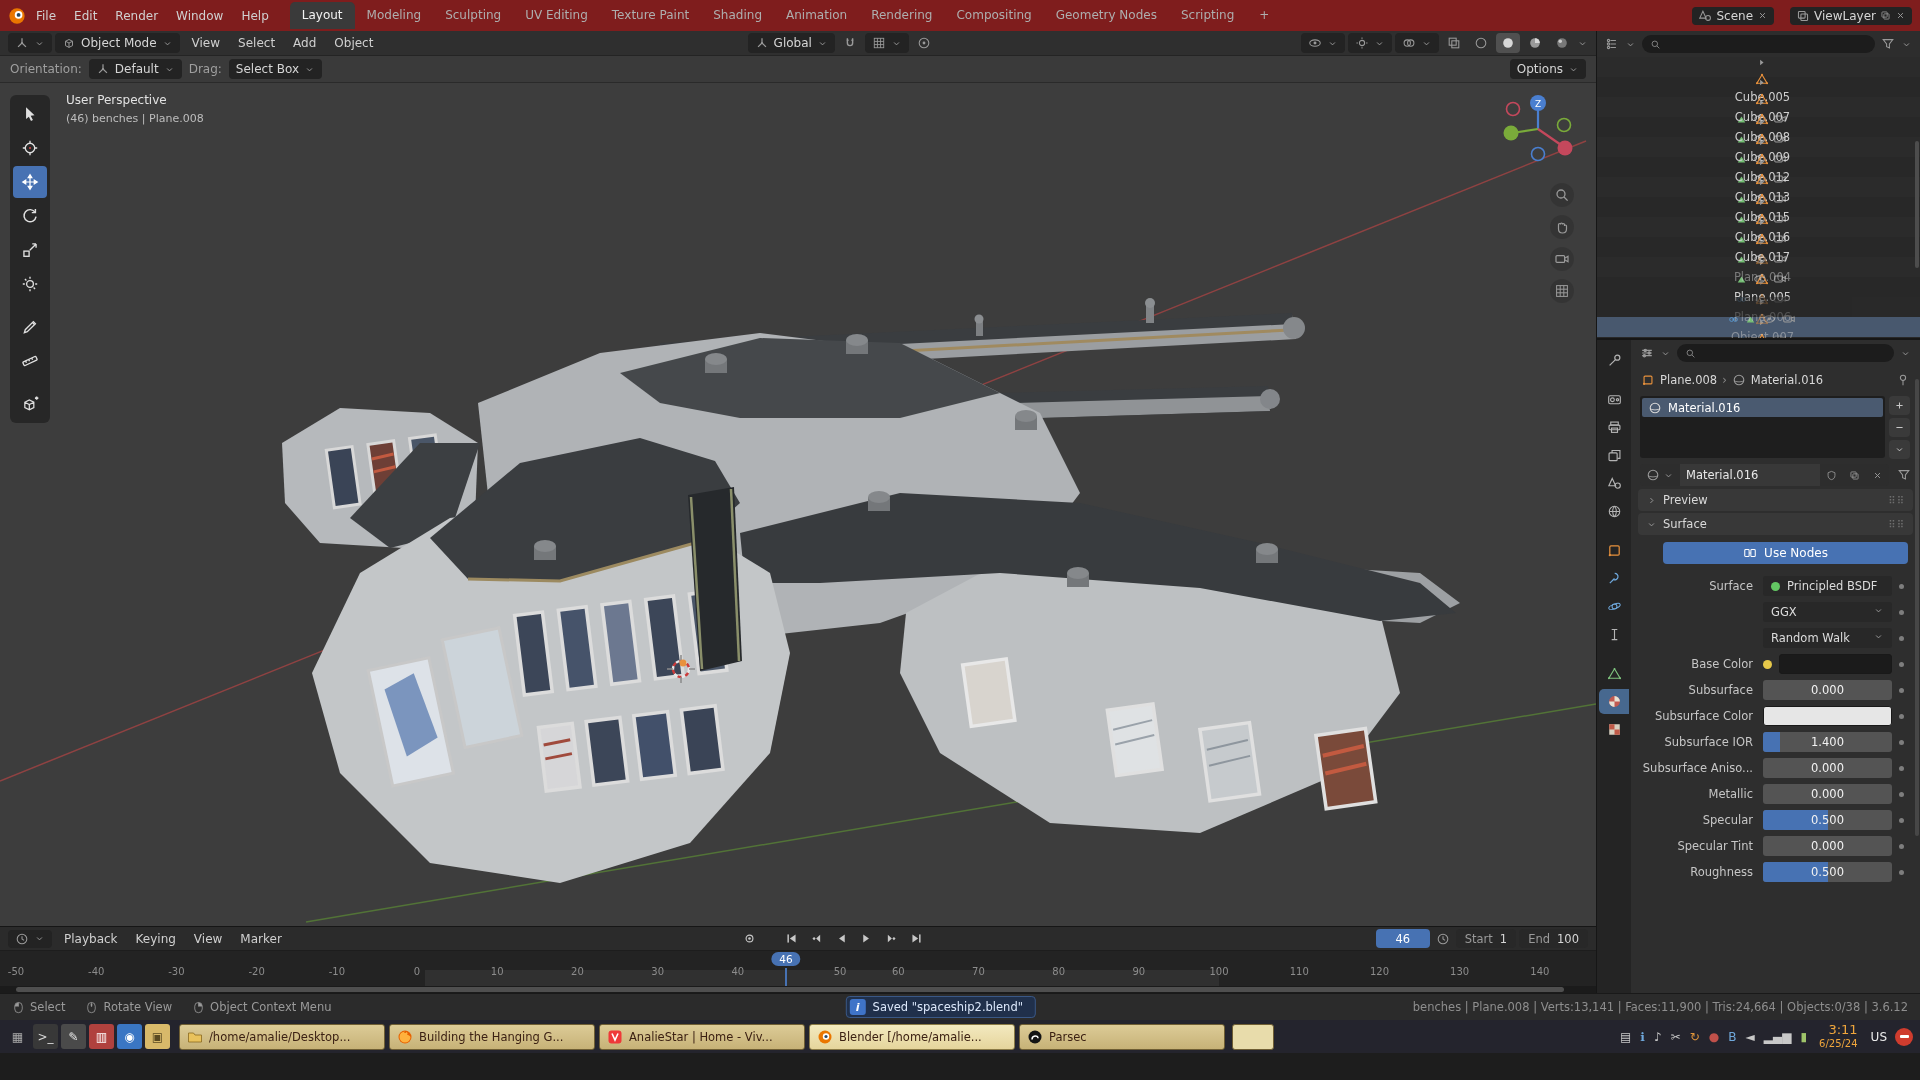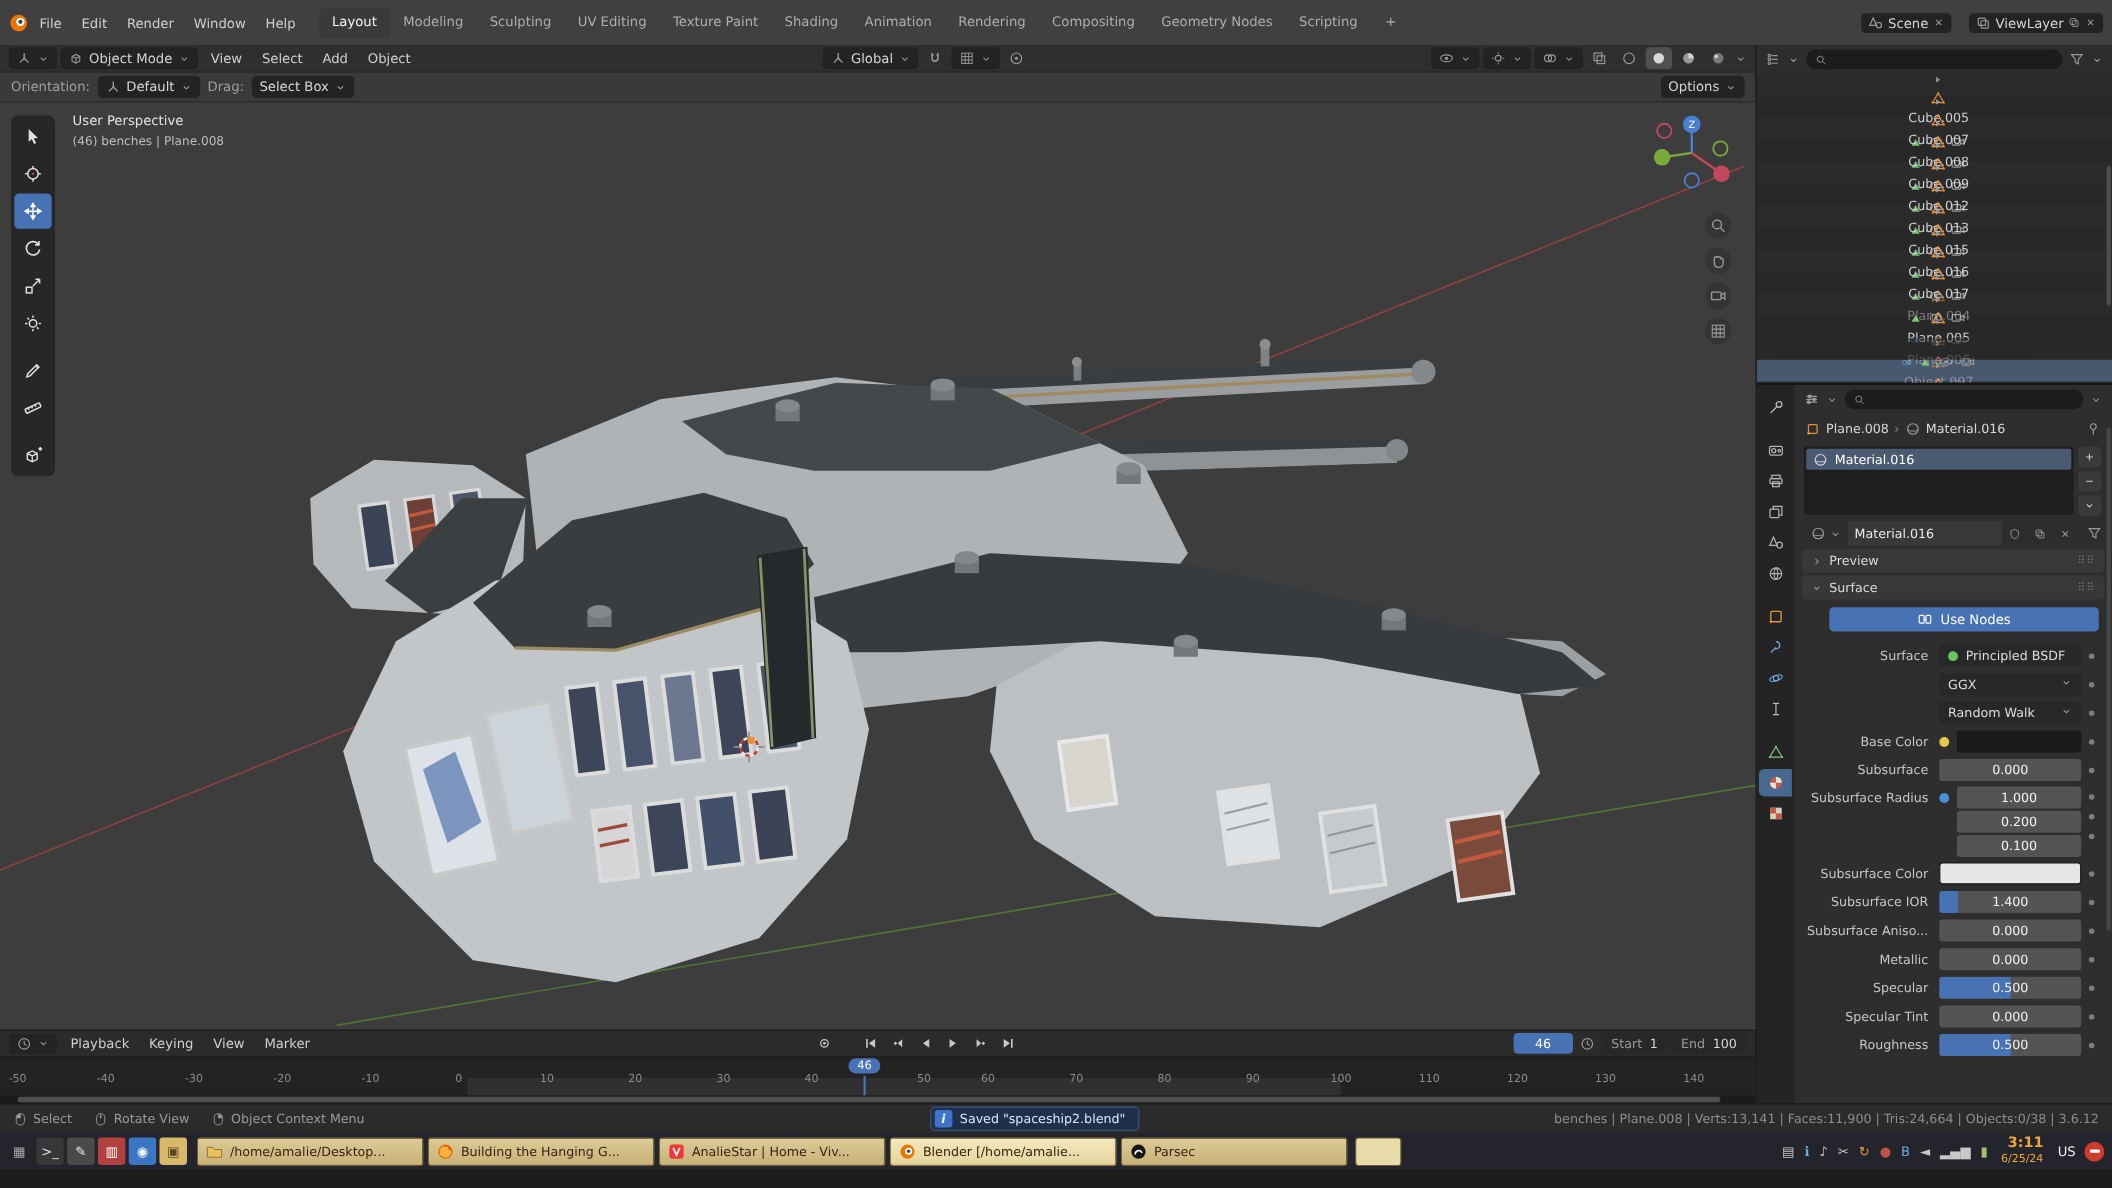--- a/index.html
+++ b/index.html
@@ -13,21 +13,21 @@
   .spacer{flex:1;}
 
   
   #titlebar{height:27px;background:linear-gradient(#96482f,#7c3522);display:flex;align-items:center;
             padding:0 8px;position:relative;}
   #tb-title{position:absolute;left:0;right:0;text-align:center;color:#ffd9bf;font-size:12.5px;}
   .tb-circle{width:18px;height:18px;border-radius:50%;background:#5e2617;color:#e4b49c;display:flex;
              align-items:center;justify-content:center;font-size:10px;margin-left:7px;z-index:2;line-height:1;}
 
   
-  #menubar{height:41px;background:#404040;display:flex;align-items:center;padding:0 8px;gap:1px;}
+  #menubar{height:31px;background:#7f1d1d;display:flex;align-items:center;padding:0 8px;gap:1px;}
   .menu-item{padding:4px 9px;border-radius:4px;color:#d0d0d0;white-space:nowrap;}
   .tab{padding:6px 12px 7px;border-radius:5px 5px 0 0;color:#aeaeae;white-space:nowrap;font-size:12px;}
   .tab.active{background:#3a3a3a;color:#f2f2f2;}
   .hgroup{display:flex;align-items:center;gap:4px;padding:2px 6px;background:#232323;border-radius:4px;}
 
   
   #row1{height:25px;background:#2f2f2f;border-bottom:1px solid #242424;display:flex;align-items:center;
         gap:3px;padding:0 8px;}
   #row2{height:27px;background:#3a3a3a;border-bottom:1px solid #2a2a2a;display:flex;align-items:center;
         gap:7px;padding:0 10px;}
@@ -169,21 +169,21 @@
   .twin{width:206px;height:26px;background:linear-gradient(#dccb97,#c7b277);border:1px solid #6f5e33;
         border-radius:3px;display:flex;align-items:center;gap:6px;padding:0 7px;color:#3c2113;
         font-size:11.5px;overflow:hidden;white-space:nowrap;}
   .twin.active{background:linear-gradient(#f3e9c0,#e5d59c);border-color:#8a7a45;}
   .twin .ticon{width:16px;height:16px;flex:none;}
   .twin .tt{overflow:hidden;text-overflow:ellipsis;}
   #blank-btn{width:42px;height:26px;background:#e8dcab;border:1px solid #6f5e33;border-radius:3px;margin-left:4px;}
   #tray{margin-left:auto;display:flex;align-items:center;gap:9px;padding:0 4px;}
   .tray-ic{font-size:12px;line-height:1;}
   #clock{text-align:right;line-height:1.15;margin:0 5px;color:#f0a63c;}
-  #clock .t{font-size:13px;font-weight:bold;}
+  #clock .t{font-size:13px;font-weight:normal;}
   #clock .d{font-size:10px;}
   #kbd{color:#ececec;margin:0 5px;}
   #session{width:18px;height:18px;border-radius:50%;background:#cf3c2e;display:flex;align-items:center;
            justify-content:center;margin-right:2px;}
   #session::after{content:"";width:9px;height:2.5px;background:#fff;border-radius:1px;}
 </style>
 </head>
 <body>
 
 <svg width="0" height="0" style="position:absolute">
@@ -1418,40 +1418,20 @@
               <div class="prow">
                 <div class="plabel">Subsurface</div>
                 <div class="wid slider">
                   <span class="fill" style="width:0%"></span>
                   <span class="val">0.000</span>
                 </div>
                 <div class="decos">
                   <span class="deco"></span>
                 </div>
               </div>
-              <div class="prow multi">
-                <div class="plabel">Subsurface Radius</div>
-                <span class="pre" style="background:#4a90d9"></span>
-                <div class="mcol">
-                  <div class="wid slider">
-                    <span class="val">1.000</span>
-                  </div>
-                  <div class="wid slider">
-                    <span class="val">0.200</span>
-                  </div>
-                  <div class="wid slider">
-                    <span class="val">0.100</span>
-                  </div>
-                </div>
-                <div class="decos">
-                  <span class="deco"></span>
-                  <span class="deco"></span>
-                  <span class="deco"></span>
-                </div>
-              </div>
               <div class="prow">
                 <div class="plabel">Subsurface Color</div>
                 <div class="wid swatch" style="background:#e6e6e6"></div>
                 <div class="decos">
                   <span class="deco"></span>
                 </div>
               </div>
               <div class="prow">
                 <div class="plabel">Subsurface IOR</div>
                 <div class="wid slider">

